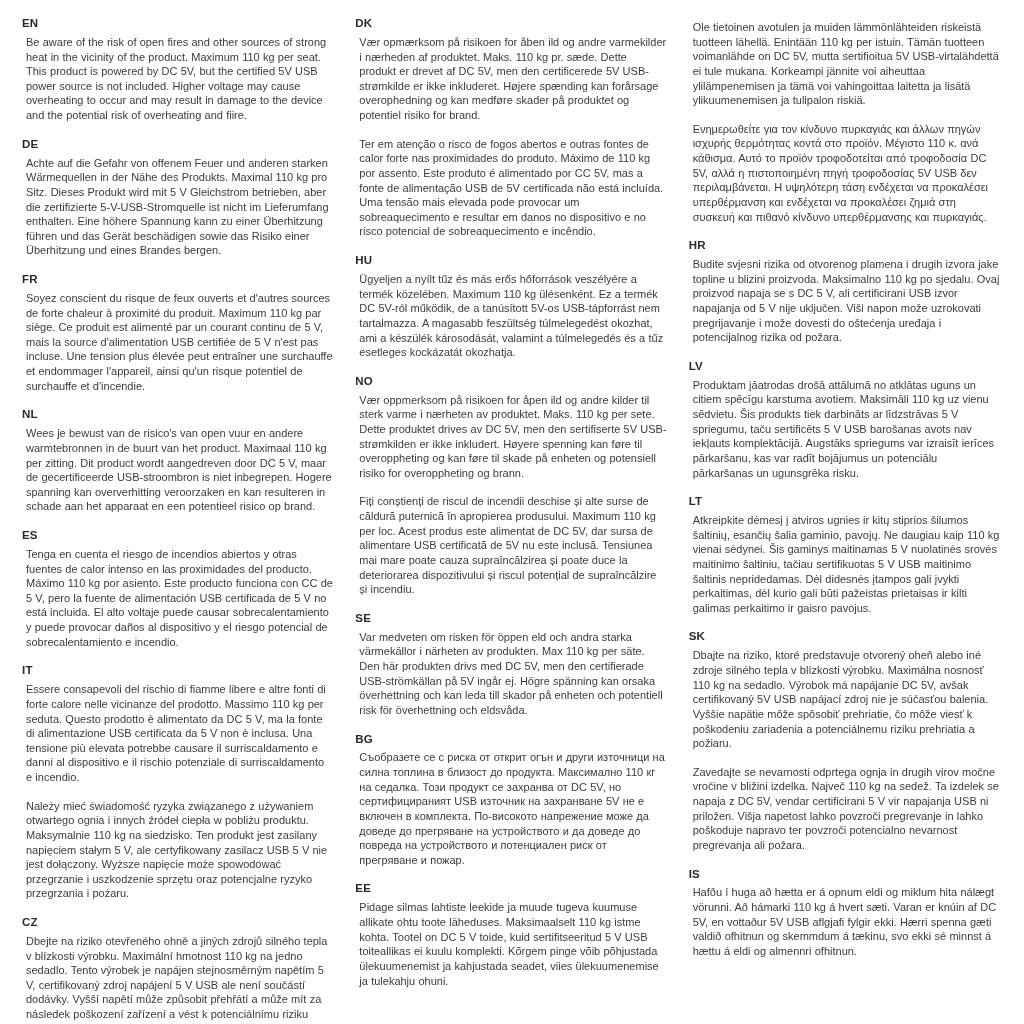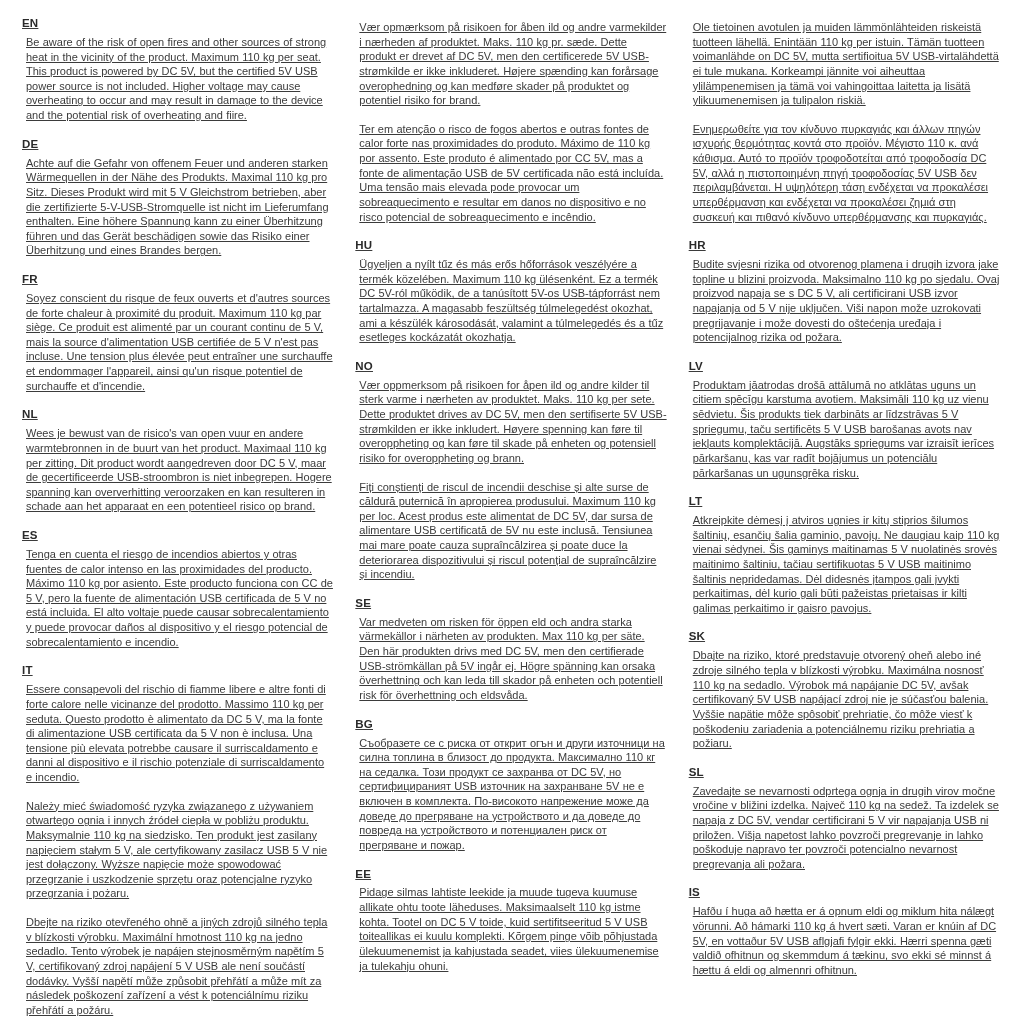--- a/index.html
+++ b/index.html
@@ -23,21 +23,20 @@
     display: grid;
     grid-template-columns: 1fr 1fr 1fr;
     column-gap: 18px;
     align-items: start;
   }
   .column {
     min-width: 0;
   }
   .section {
     margin: 0 0 14px 0;
-    text-decoration: underline;
   }
   .code {
     font-weight: bold;
     font-size: 11.5px;
     line-height: 1.3;
     color: #2a2a2a;
     margin: 0 0 2px 0;
     letter-spacing: 0.2px;
   }
   .text {
@@ -75,25 +74,27 @@
         <p class="text">Tenga en cuenta el riesgo de incendios abiertos y otras fuentes de calor intenso en las proximidades del producto. Máximo 110 kg por asiento. Este producto funciona con CC de 5 V, pero la fuente de alimentación USB certificada de 5 V no está incluida. El alto voltaje puede causar sobrecalentamiento y puede provocar daños al dispositivo y el riesgo potencial de sobrecalentamiento e incendio.</p>
       </div>
       <div class="section">
         <div class="code">IT</div>
         <p class="text">Essere consapevoli del rischio di fiamme libere e altre fonti di forte calore nelle vicinanze del prodotto. Massimo 110 kg per seduta. Questo prodotto è alimentato da DC 5 V, ma la fonte di alimentazione USB certificata da 5 V non è inclusa. Una tensione più elevata potrebbe causare il surriscaldamento e danni al dispositivo e il rischio potenziale di surriscaldamento e incendio.</p>
       </div>
       <div class="section">
         <p class="text">Należy mieć świadomość ryzyka związanego z używaniem otwartego ognia i innych źródeł ciepła w pobliżu produktu. Maksymalnie 110 kg na siedzisko. Ten produkt jest zasilany napięciem stałym 5 V, ale certyfikowany zasilacz USB 5 V nie jest dołączony. Wyższe napięcie może spowodować przegrzanie i uszkodzenie sprzętu oraz potencjalne ryzyko przegrzania i pożaru.</p>
       </div>
       <div class="section">
+        <div class="code">CZ</div>
         <p class="text">Dbejte na riziko otevřeného ohně a jiných zdrojů silného tepla v blízkosti výrobku. Maximální hmotnost 110 kg na jedno sedadlo. Tento výrobek je napájen stejnosměrným napětím 5 V, certifikovaný zdroj napájení 5 V USB ale není součástí dodávky. Vyšší napětí může způsobit přehřátí a může mít za následek poškození zařízení a vést k potenciálnímu riziku přehřátí a požáru.</p>
       </div>
     </div>
   <div class="column">
       <div class="section">
+        <div class="code">DK</div>
         <p class="text">Vær opmærksom på risikoen for åben ild og andre varmekilder i nærheden af produktet. Maks. 110 kg pr. sæde. Dette produkt er drevet af DC 5V, men den certificerede 5V USB-strømkilde er ikke inkluderet. Højere spænding kan forårsage overophedning og kan medføre skader på produktet og potentiel risiko for brand.</p>
       </div>
       <div class="section">
         <p class="text">Ter em atenção o risco de fogos abertos e outras fontes de calor forte nas proximidades do produto. Máximo de 110 kg por assento. Este produto é alimentado por CC 5V, mas a fonte de alimentação USB de 5V certificada não está incluída. Uma tensão mais elevada pode provocar um sobreaquecimento e resultar em danos no dispositivo e no risco potencial de sobreaquecimento e incêndio.</p>
       </div>
       <div class="section">
         <div class="code">HU</div>
         <p class="text">Ügyeljen a nyílt tűz és más erős hőforrások veszélyére a termék közelében. Maximum 110 kg ülésenként. Ez a termék DC 5V-ról működik, de a tanúsított 5V-os USB-tápforrást nem tartalmazza. A magasabb feszültség túlmelegedést okozhat, ami a készülék károsodását, valamint a túlmelegedés és a tűz esetleges kockázatát okozhatja.</p>
       </div>
       <div class="section">
@@ -133,21 +134,20 @@
       </div>
       <div class="section">
         <div class="code">LT</div>
         <p class="text">Atkreipkite dėmesį į atviros ugnies ir kitų stiprios šilumos šaltinių, esančių šalia gaminio, pavojų. Ne daugiau kaip 110 kg vienai sėdynei. Šis gaminys maitinamas 5 V nuolatinės srovės maitinimo šaltiniu, tačiau sertifikuotas 5 V USB maitinimo šaltinis nepridedamas. Dėl didesnės įtampos gali įvykti perkaitimas, dėl kurio gali būti pažeistas prietaisas ir kilti galimas perkaitimo ir gaisro pavojus.</p>
       </div>
       <div class="section">
         <div class="code">SK</div>
         <p class="text">Dbajte na riziko, ktoré predstavuje otvorený oheň alebo iné zdroje silného tepla v blízkosti výrobku. Maximálna nosnosť 110 kg na sedadlo. Výrobok má napájanie DC 5V, avšak certifikovaný 5V USB napájací zdroj nie je súčasťou balenia. Vyššie napätie môže spôsobiť prehriatie, čo môže viesť k poškodeniu zariadenia a potenciálnemu riziku prehriatia a požiaru.</p>
       </div>
       <div class="section">
-        <div class="code">SL</div>
         <p class="text">Zavedajte se nevarnosti odprtega ognja in drugih virov močne vročine v bližini izdelka. Največ 110 kg na sedež. Ta izdelek se napaja z DC 5V, vendar certificirani 5 V vir napajanja USB ni priložen. Višja napetost lahko povzroči pregrevanje in lahko poškoduje napravo ter povzroči potencialno nevarnost pregrevanja ali požara.</p>
       </div>
       <div class="section">
         <div class="code">IS</div>
         <p class="text">Hafðu í huga að hætta er á opnum eldi og miklum hita nálægt vörunni. Að hámarki 110 kg á hvert sæti. Varan er knúin af DC 5V, en vottaður 5V USB aflgjafi fylgir ekki. Hærri spenna gæti valdið ofhitnun og skemmdum á tækinu, svo ekki sé minnst á hættu á eldi og almennri ofhitnun.</p>
       </div>
     </div>
 </div>
 
 </body></html>

